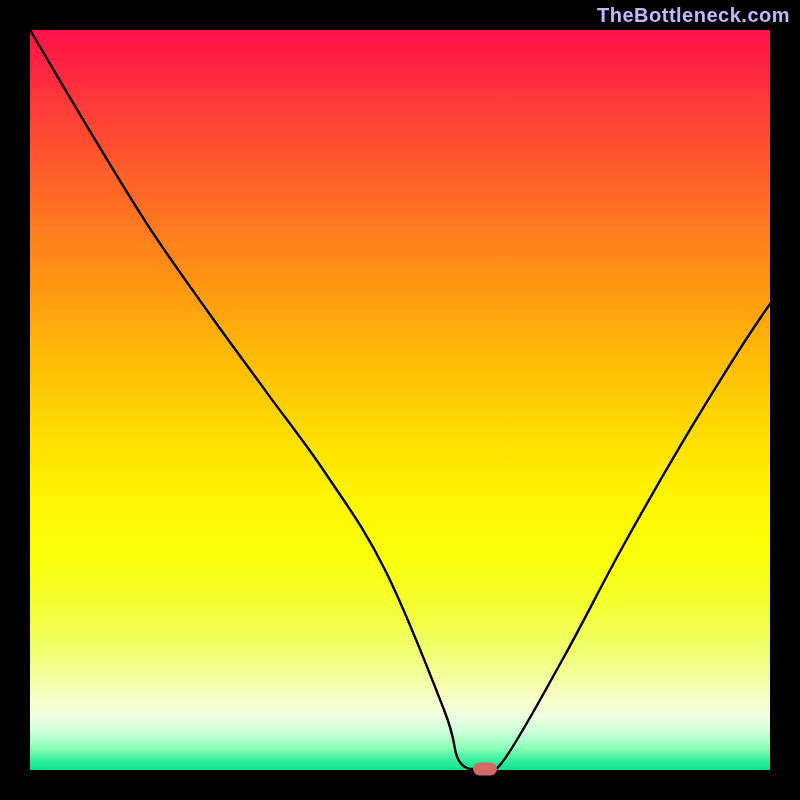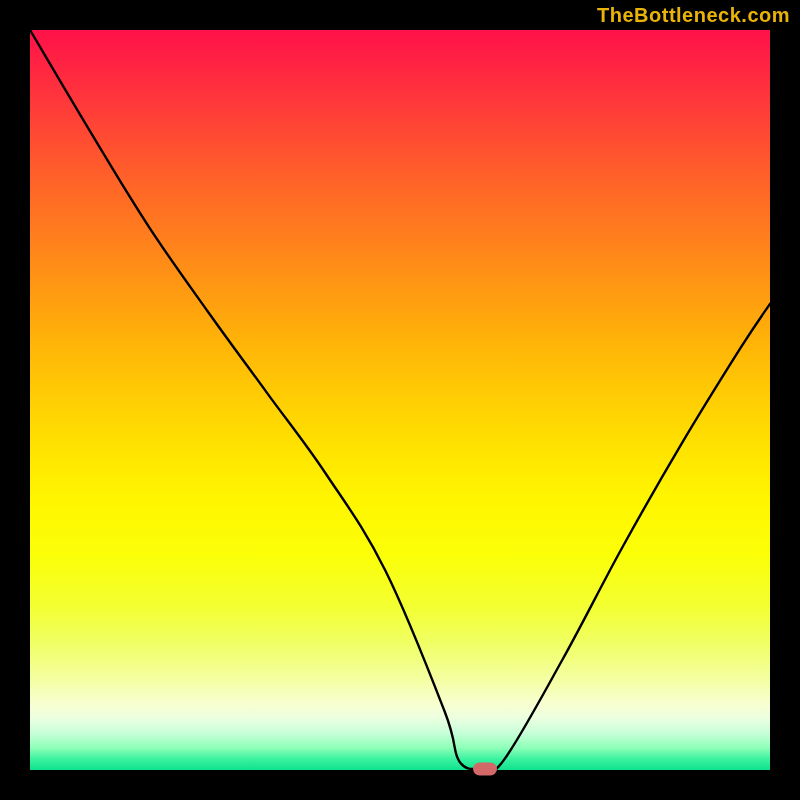--- a/index.html
+++ b/index.html
@@ -7,21 +7,21 @@
     width: 800px;
     height: 800px;
     background: #000;
     position: relative;
     font-family: Arial, Helvetica, sans-serif;
   }
   .watermark {
     position: absolute;
     top: 4px;
     right: 10px;
-    color: #eab308;
+    color: #c4b5fd;
     font-size: 20px;
     font-weight: 600;
     z-index: 5;
     letter-spacing: 0.5px;
     text-align: right;
   }
   .plot-area {
     position: absolute;
     left: 30px;
     top: 30px;

